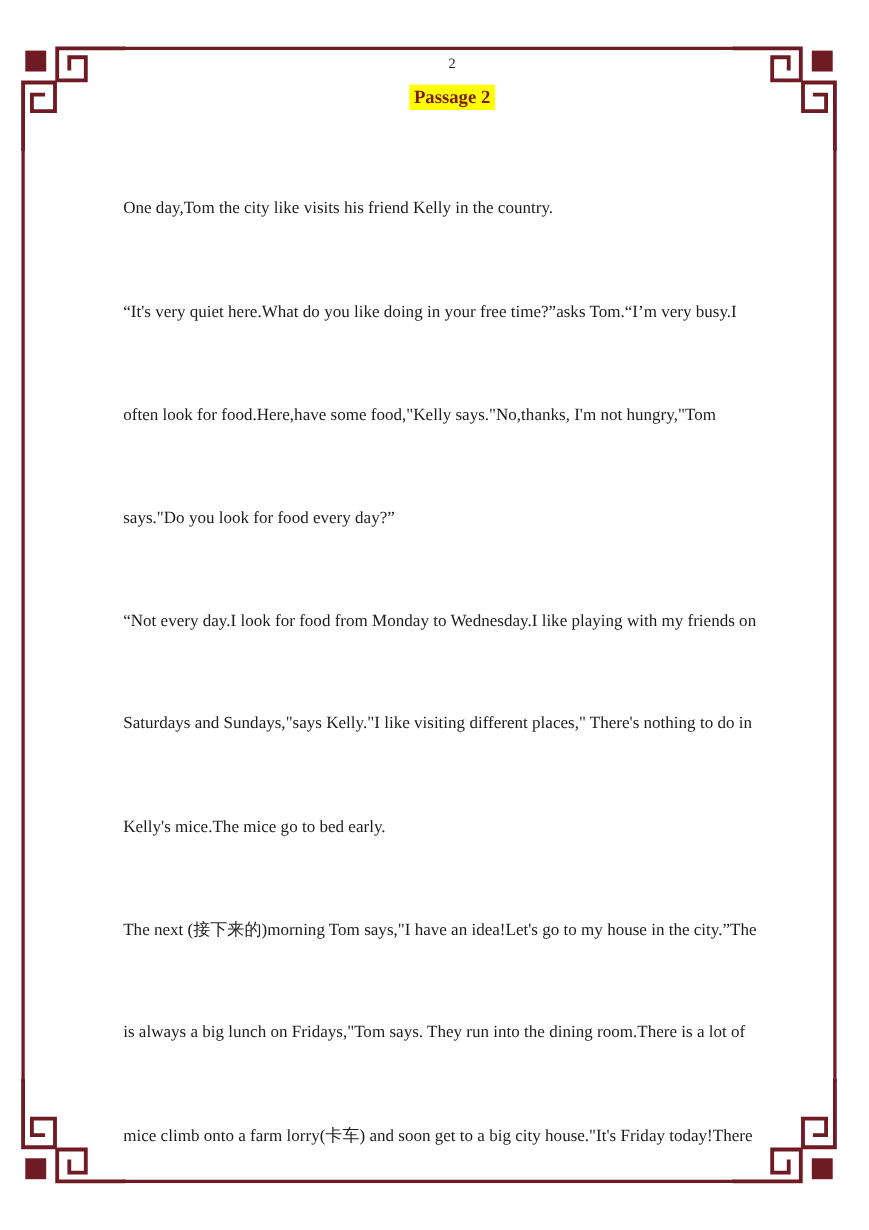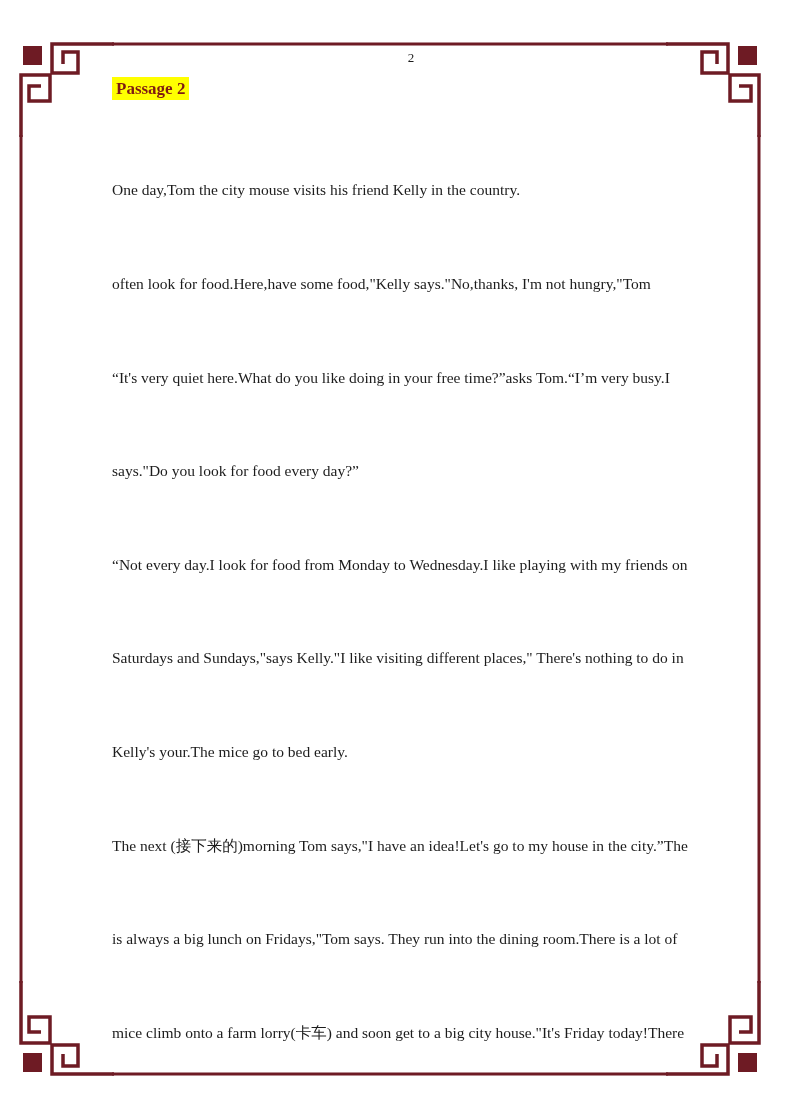--- a/index.html
+++ b/index.html
@@ -30,21 +30,21 @@
     width: 640px;
   }
   .pageno {
     text-align: center;
     width: 598px;
     font-size: 13px;
     height: 24px;
     line-height: 24px;
   }
   .heading {
-    text-align: left;
+    text-align: center;
     width: 598px;
     height: 30px;
     line-height: 30px;
     margin: 4px 0 8px 0;
   }
   .heading .hl {
     background: var(--highlight-color);
     color: var(--heading-color);
     font-weight: bold;
     font-size: 17px;
@@ -78,27 +78,27 @@
 </svg>
 
 <div class="content">
   <div class="pageno">2</div>
 
   <div class="heading">
     <span class="hl">Passage 2</span>
   </div>
 
   <div class="lines">
-    <div>One day,Tom the city mouse visits his friend Kelly in the country.</div>
+    <div>One day,Tom the city like visits his friend Kelly in the country.</div>
+    <div>“It's very quiet here.What do you like doing in your free time?”asks Tom.“I’m very busy.I</div>
     <div>often look for food.Here,have some food,"Kelly says."No,thanks, I'm not hungry,"Tom</div>
-    <div>“It's very quiet here.What do you like doing in your free time?”asks Tom.“I’m very busy.I</div>
     <div>says."Do you look for food every day?”</div>
     <div>“Not every day.I look for food from Monday to Wednesday.I like playing with my friends on</div>
     <div>Saturdays and Sundays,"says Kelly."I like visiting different places," There's nothing to do in</div>
-    <div>Kelly's your.The mice go to bed early.</div>
+    <div>Kelly's mice.The mice go to bed early.</div>
     <div>The next (接下来的)morning Tom says,"I have an idea!Let's go to my house in the city.”The</div>
     <div>is always a big lunch on Fridays,"Tom says. They run into the dining room.There is a lot of</div>
     <div>mice climb onto a farm lorry(卡车) and soon get to a big city house."It's Friday today!There</div>
     <div>yummy food on the table.“Wow! What a feast!”Kelly says.Suddenly a fat cat jumps out from</div>
     
     
     
     
     
     

